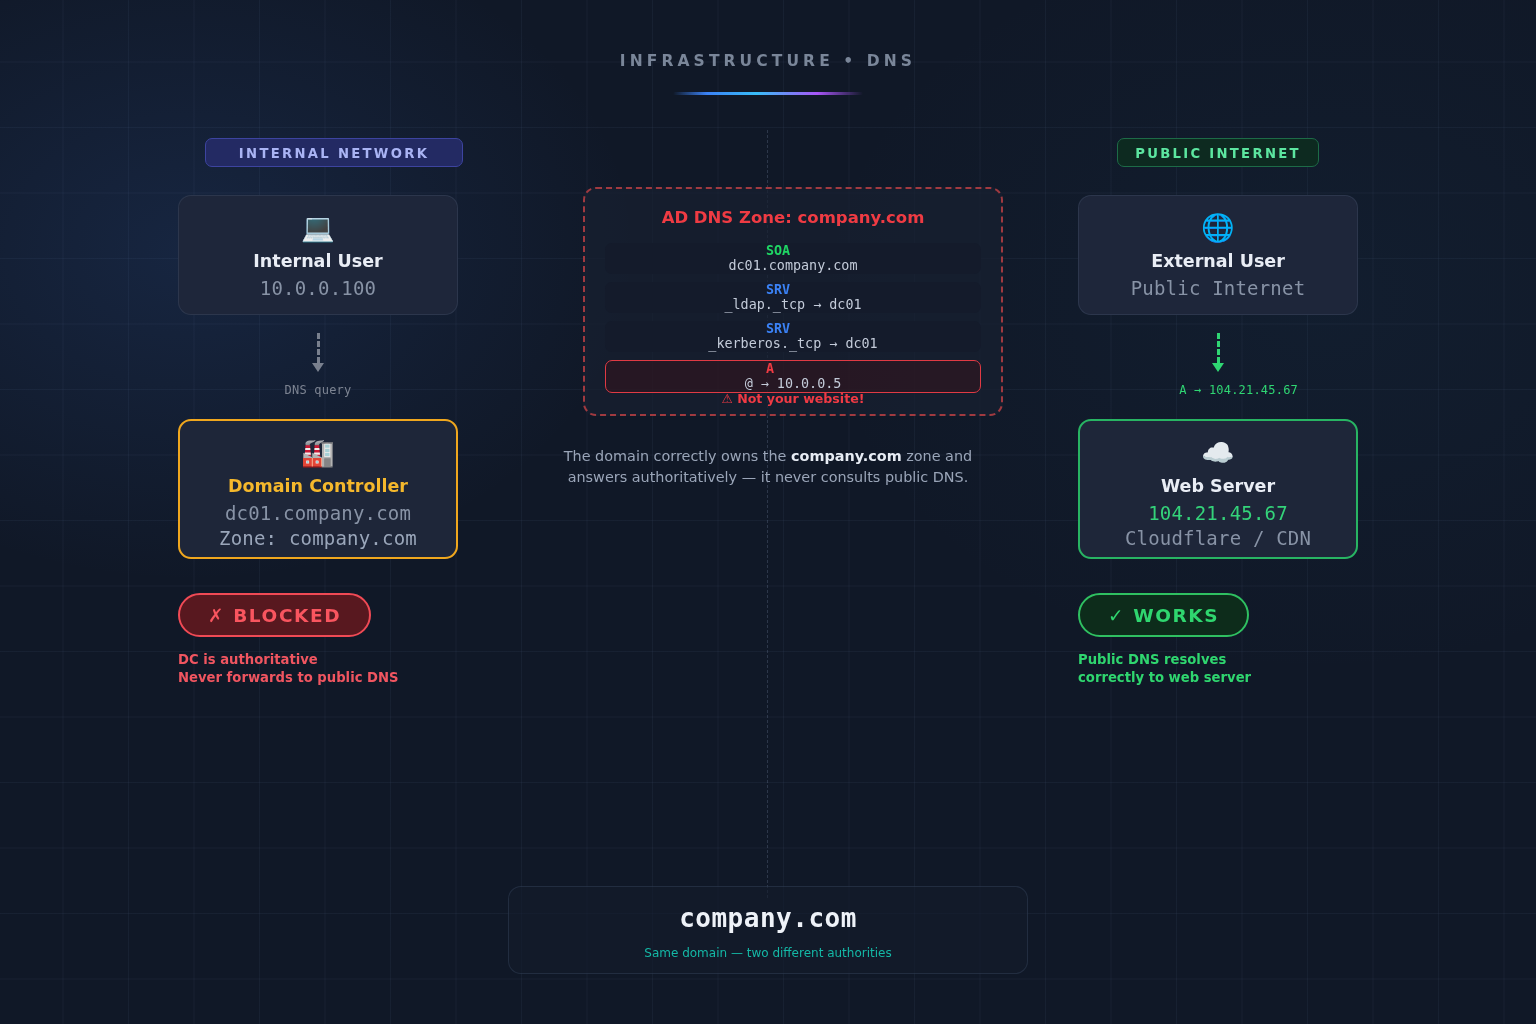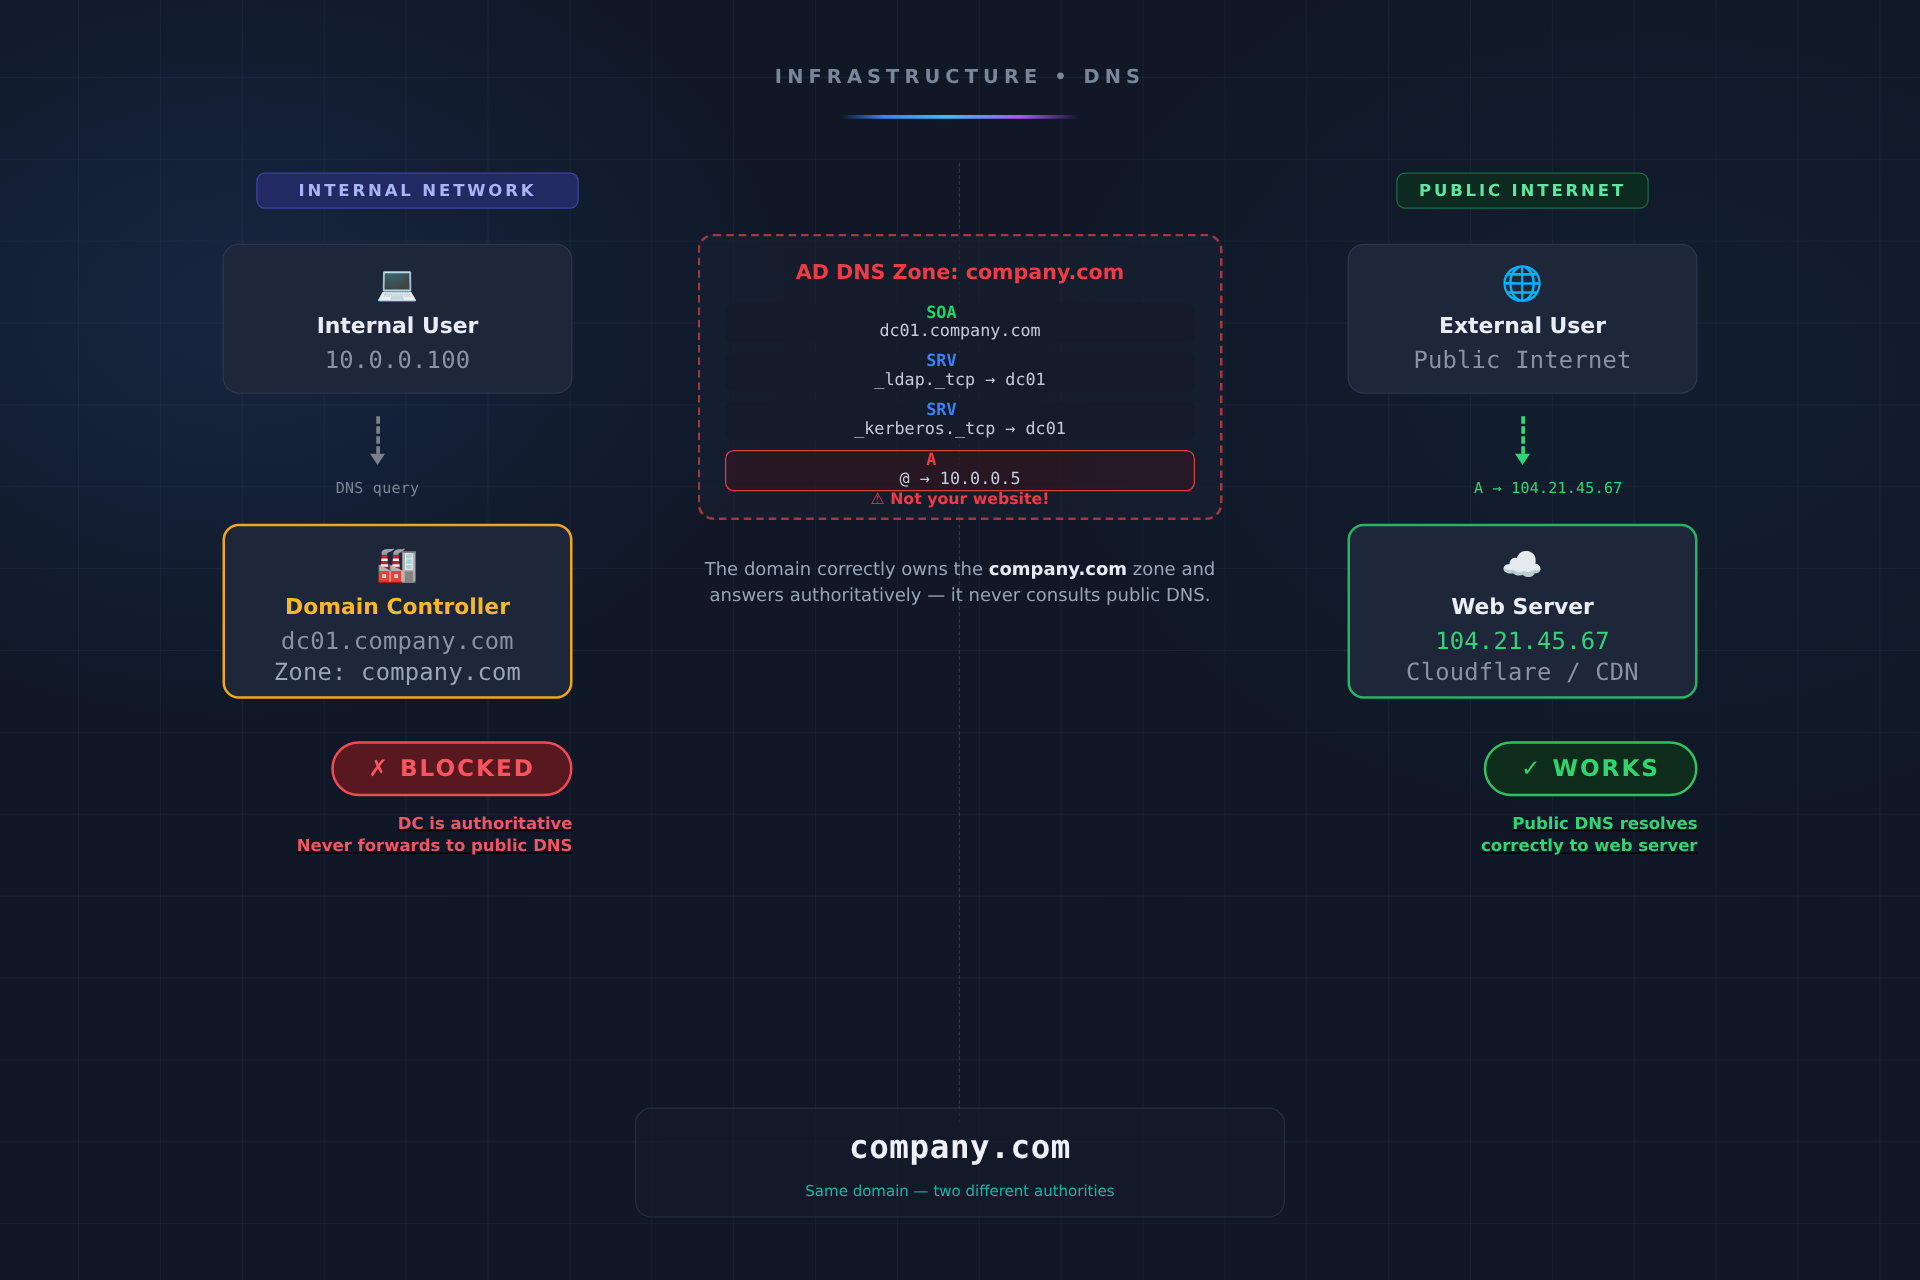--- a/index.html
+++ b/index.html
@@ -164,32 +164,32 @@
     border-left: 6px solid transparent;
     border-right: 6px solid transparent;
   }
   .conn-label {
     font-family: "DejaVu Sans Mono", "Liberation Mono", monospace;
     font-size: 12px;
     margin-top: 11px;
     letter-spacing: 0.2px;
   }
 
-  #conn-left { left: 222px; top: 333px; }
+  #conn-left { left: 238px; top: 333px; }
   #conn-left .conn-line { border-left: 3px dashed #79808e; }
   #conn-left .conn-head { border-top: 9px solid #79808e; }
   #conn-left .conn-label { color: #7d8492; }
 
   #conn-right { left: 1138px; top: 333px; }
   #conn-right .conn-line { border-left: 3px dashed #2fd673; }
   #conn-right .conn-head { border-top: 9px solid #2fd673; }
   #conn-right .conn-label { color: #2fd673; text-align: right; }
 
   
-  .result { position: absolute; width: 280px; text-align: right; text-decoration: underline; }
+  .result { position: absolute; width: 280px; text-align: left; }
   .result-pill {
     display: inline-block;
     box-sizing: border-box;
     height: 44px;
     line-height: 42px;
     padding: 0 28px;
     border-radius: 22px;
     font-size: 18.5px;
     font-weight: bold;
     letter-spacing: 1.6px;
@@ -213,21 +213,21 @@
   #result-right .result-pill {
     background: #0d2c1b;
     border: 2px solid #2fc061;
     color: #2fd66f;
   }
   #result-right .result-note { color: #2fd66f; }
 
   
   #zone-panel {
     position: absolute;
-    left: 558px; top: 187px;
+    left: 583px; top: 187px;
     width: 420px; height: 229px;
     box-sizing: border-box;
     border: 2px dashed #a03a40;
     border-radius: 13px;
     background: rgba(24,32,49,0.72);
     padding: 19px 20px 0;
   }
   #zone-title {
     text-align: center;
     font-size: 16.5px;

